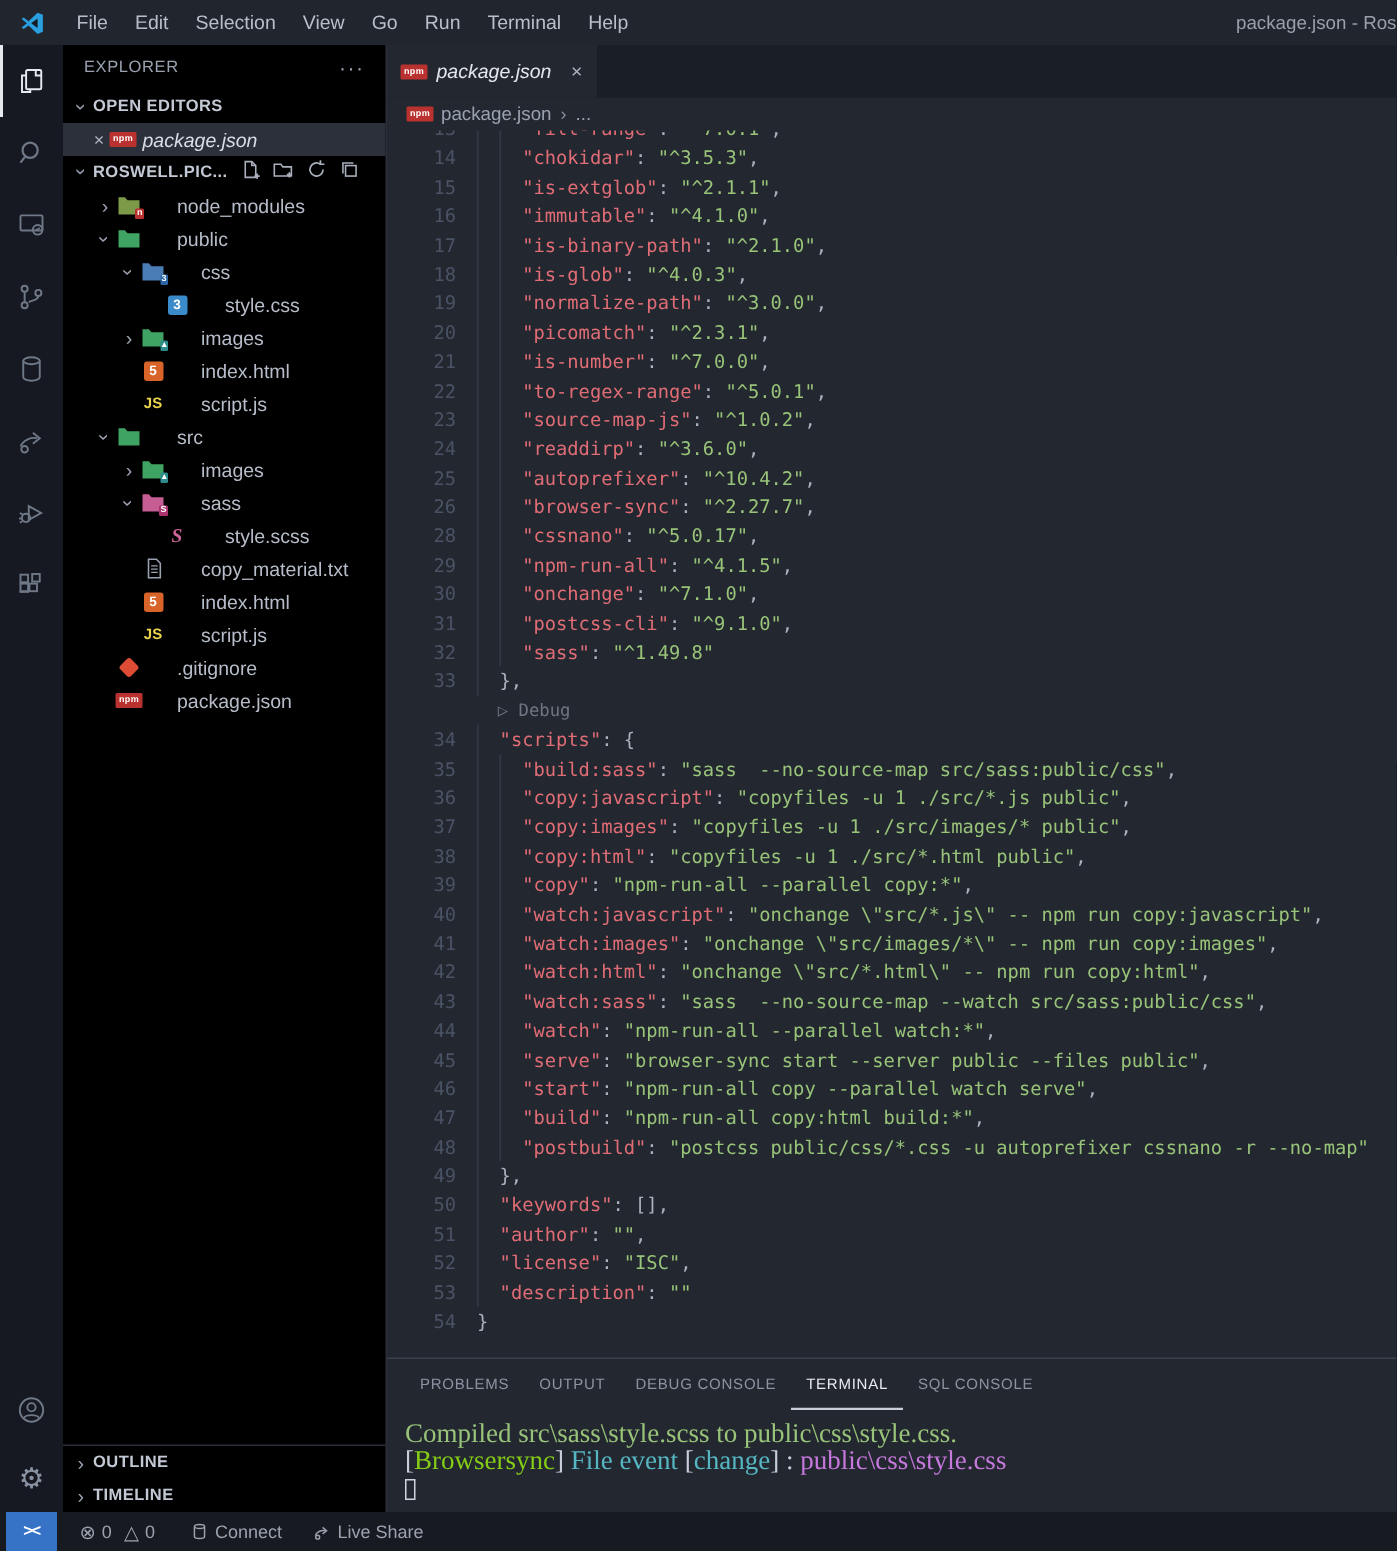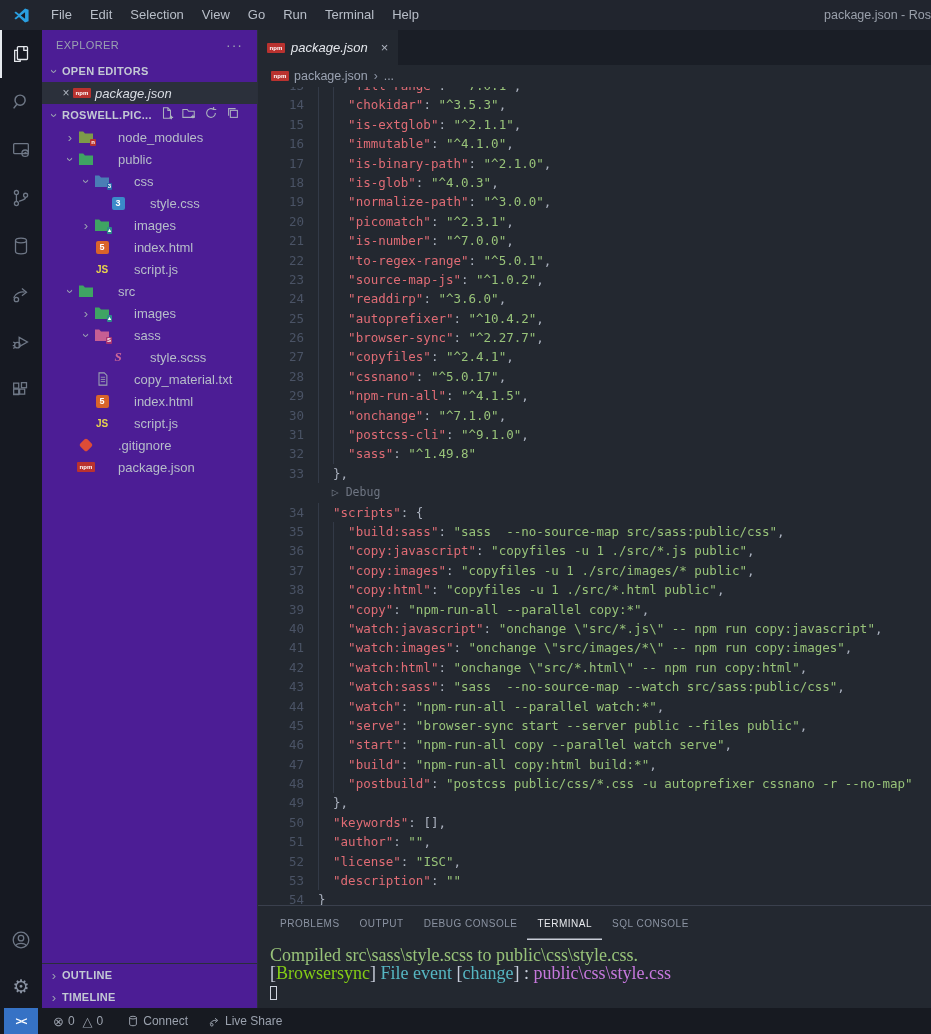--- a/index.html
+++ b/index.html
@@ -20,21 +20,21 @@
   
   .activitybar { width:42px; background:#161922; display:flex; flex-direction:column; align-items:center; padding-top:0; }
   .act-icon { width:42px; height:48px; display:flex; align-items:center; justify-content:center; color:#6f7887; }
   .act-icon svg { stroke:#6f7887; }
   .act-icon.active { border-left:2px solid #e6e9ee; }
   .act-icon.active svg { stroke:#e6e9ee; }
   .act-spacer { flex:1; }
   .gear-glyph { font-size:19px; color:#8a93a3; }
 
   
-  .sidebar { width:216px; background:#4c1d95; display:flex; flex-direction:column; border-right:1px solid #2a2f3a; }
+  .sidebar { width:216px; background:#000000; display:flex; flex-direction:column; border-right:1px solid #2a2f3a; }
   .sb-header { height:30px; display:flex; align-items:center; padding:0 14px; color:#9aa2b1; font-size:11px; letter-spacing:.4px; }
   .sb-header .dots { margin-left:auto; font-size:14px; color:#9aa2b1; letter-spacing:1px; }
   .section-head { height:22px; display:flex; align-items:center; color:#c3c9d4; font-size:11px; font-weight:bold; letter-spacing:.3px; padding-left:4px; }
   .section-head .chev { width:16px; text-align:center; font-weight:normal; color:#9aa2b1; }
   .chev-g { display:inline-block; color:#9aa2b1; font-size:13px; transform:none; }
   .chev-g.open { transform:rotate(90deg); }
   .open-editor-row { height:22px; display:flex; align-items:center; background:#2b303b; color:#d9dde4; font-size:13px; }
   .oe-close { width:16px; margin-left:16px; color:#aeb4bf; font-size:12px; text-align:center; }
   .oe-label { font-style:italic; margin-left:5px; }
   .proj-head { height:22px; display:flex; align-items:center; padding-left:4px; }
@@ -399,21 +399,20 @@
             <div class="cl"><span class="ln">17</span><span class="ct"><i class="guide" style="left: calc(0ch + 14px);"></i><i class="guide" style="left: calc(2ch + 14px);"></i><span class="tok-p">    </span><span class="tok-k">"is-binary-path"</span><span class="tok-p">: </span><span class="tok-s">"^2.1.0"</span><span class="tok-p">,</span></span></div>
             <div class="cl"><span class="ln">18</span><span class="ct"><i class="guide" style="left: calc(0ch + 14px);"></i><i class="guide" style="left: calc(2ch + 14px);"></i><span class="tok-p">    </span><span class="tok-k">"is-glob"</span><span class="tok-p">: </span><span class="tok-s">"^4.0.3"</span><span class="tok-p">,</span></span></div>
             <div class="cl"><span class="ln">19</span><span class="ct"><i class="guide" style="left: calc(0ch + 14px);"></i><i class="guide" style="left: calc(2ch + 14px);"></i><span class="tok-p">    </span><span class="tok-k">"normalize-path"</span><span class="tok-p">: </span><span class="tok-s">"^3.0.0"</span><span class="tok-p">,</span></span></div>
             <div class="cl"><span class="ln">20</span><span class="ct"><i class="guide" style="left: calc(0ch + 14px);"></i><i class="guide" style="left: calc(2ch + 14px);"></i><span class="tok-p">    </span><span class="tok-k">"picomatch"</span><span class="tok-p">: </span><span class="tok-s">"^2.3.1"</span><span class="tok-p">,</span></span></div>
             <div class="cl"><span class="ln">21</span><span class="ct"><i class="guide" style="left: calc(0ch + 14px);"></i><i class="guide" style="left: calc(2ch + 14px);"></i><span class="tok-p">    </span><span class="tok-k">"is-number"</span><span class="tok-p">: </span><span class="tok-s">"^7.0.0"</span><span class="tok-p">,</span></span></div>
             <div class="cl"><span class="ln">22</span><span class="ct"><i class="guide" style="left: calc(0ch + 14px);"></i><i class="guide" style="left: calc(2ch + 14px);"></i><span class="tok-p">    </span><span class="tok-k">"to-regex-range"</span><span class="tok-p">: </span><span class="tok-s">"^5.0.1"</span><span class="tok-p">,</span></span></div>
             <div class="cl"><span class="ln">23</span><span class="ct"><i class="guide" style="left: calc(0ch + 14px);"></i><i class="guide" style="left: calc(2ch + 14px);"></i><span class="tok-p">    </span><span class="tok-k">"source-map-js"</span><span class="tok-p">: </span><span class="tok-s">"^1.0.2"</span><span class="tok-p">,</span></span></div>
             <div class="cl"><span class="ln">24</span><span class="ct"><i class="guide" style="left: calc(0ch + 14px);"></i><i class="guide" style="left: calc(2ch + 14px);"></i><span class="tok-p">    </span><span class="tok-k">"readdirp"</span><span class="tok-p">: </span><span class="tok-s">"^3.6.0"</span><span class="tok-p">,</span></span></div>
             <div class="cl"><span class="ln">25</span><span class="ct"><i class="guide" style="left: calc(0ch + 14px);"></i><i class="guide" style="left: calc(2ch + 14px);"></i><span class="tok-p">    </span><span class="tok-k">"autoprefixer"</span><span class="tok-p">: </span><span class="tok-s">"^10.4.2"</span><span class="tok-p">,</span></span></div>
             <div class="cl"><span class="ln">26</span><span class="ct"><i class="guide" style="left: calc(0ch + 14px);"></i><i class="guide" style="left: calc(2ch + 14px);"></i><span class="tok-p">    </span><span class="tok-k">"browser-sync"</span><span class="tok-p">: </span><span class="tok-s">"^2.27.7"</span><span class="tok-p">,</span></span></div>
-            <div class="cl"><span class="ln">27</span><span class="ct"><i class="guide" style="left: calc(0ch + 14px);"></i><i class="guide" style="left: calc(2ch + 14px);"></i><span class="tok-p">    </span><span class="tok-k">"copyfiles"</span><span class="tok-p">: </span><span class="tok-s">"^2.4.1"</span><span class="tok-p">,</span></span></div>
             <div class="cl"><span class="ln">28</span><span class="ct"><i class="guide" style="left: calc(0ch + 14px);"></i><i class="guide" style="left: calc(2ch + 14px);"></i><span class="tok-p">    </span><span class="tok-k">"cssnano"</span><span class="tok-p">: </span><span class="tok-s">"^5.0.17"</span><span class="tok-p">,</span></span></div>
             <div class="cl"><span class="ln">29</span><span class="ct"><i class="guide" style="left: calc(0ch + 14px);"></i><i class="guide" style="left: calc(2ch + 14px);"></i><span class="tok-p">    </span><span class="tok-k">"npm-run-all"</span><span class="tok-p">: </span><span class="tok-s">"^4.1.5"</span><span class="tok-p">,</span></span></div>
             <div class="cl"><span class="ln">30</span><span class="ct"><i class="guide" style="left: calc(0ch + 14px);"></i><i class="guide" style="left: calc(2ch + 14px);"></i><span class="tok-p">    </span><span class="tok-k">"onchange"</span><span class="tok-p">: </span><span class="tok-s">"^7.1.0"</span><span class="tok-p">,</span></span></div>
             <div class="cl"><span class="ln">31</span><span class="ct"><i class="guide" style="left: calc(0ch + 14px);"></i><i class="guide" style="left: calc(2ch + 14px);"></i><span class="tok-p">    </span><span class="tok-k">"postcss-cli"</span><span class="tok-p">: </span><span class="tok-s">"^9.1.0"</span><span class="tok-p">,</span></span></div>
             <div class="cl"><span class="ln">32</span><span class="ct"><i class="guide" style="left: calc(0ch + 14px);"></i><i class="guide" style="left: calc(2ch + 14px);"></i><span class="tok-p">    </span><span class="tok-k">"sass"</span><span class="tok-p">: </span><span class="tok-s">"^1.49.8"</span></span></div>
             <div class="cl"><span class="ln">33</span><span class="ct"><i class="guide" style="left: calc(0ch + 14px);"></i><span class="tok-p">  },</span></span></div>
             <div class="cl"><span class="ln"></span><span class="ct lens" style="padding-left: calc(2ch + 14px);">▷ Debug</span></div>
             <div class="cl"><span class="ln">34</span><span class="ct"><i class="guide" style="left: calc(0ch + 14px);"></i><span class="tok-p">  </span><span class="tok-k">"scripts"</span><span class="tok-p">: {</span></span></div>
             <div class="cl"><span class="ln">35</span><span class="ct"><i class="guide" style="left: calc(0ch + 14px);"></i><i class="guide" style="left: calc(2ch + 14px);"></i><span class="tok-p">    </span><span class="tok-k">"build:sass"</span><span class="tok-p">: </span><span class="tok-s">"sass  --no-source-map src/sass:public/css"</span><span class="tok-p">,</span></span></div>
             <div class="cl"><span class="ln">36</span><span class="ct"><i class="guide" style="left: calc(0ch + 14px);"></i><i class="guide" style="left: calc(2ch + 14px);"></i><span class="tok-p">    </span><span class="tok-k">"copy:javascript"</span><span class="tok-p">: </span><span class="tok-s">"copyfiles -u 1 ./src/*.js public"</span><span class="tok-p">,</span></span></div>

